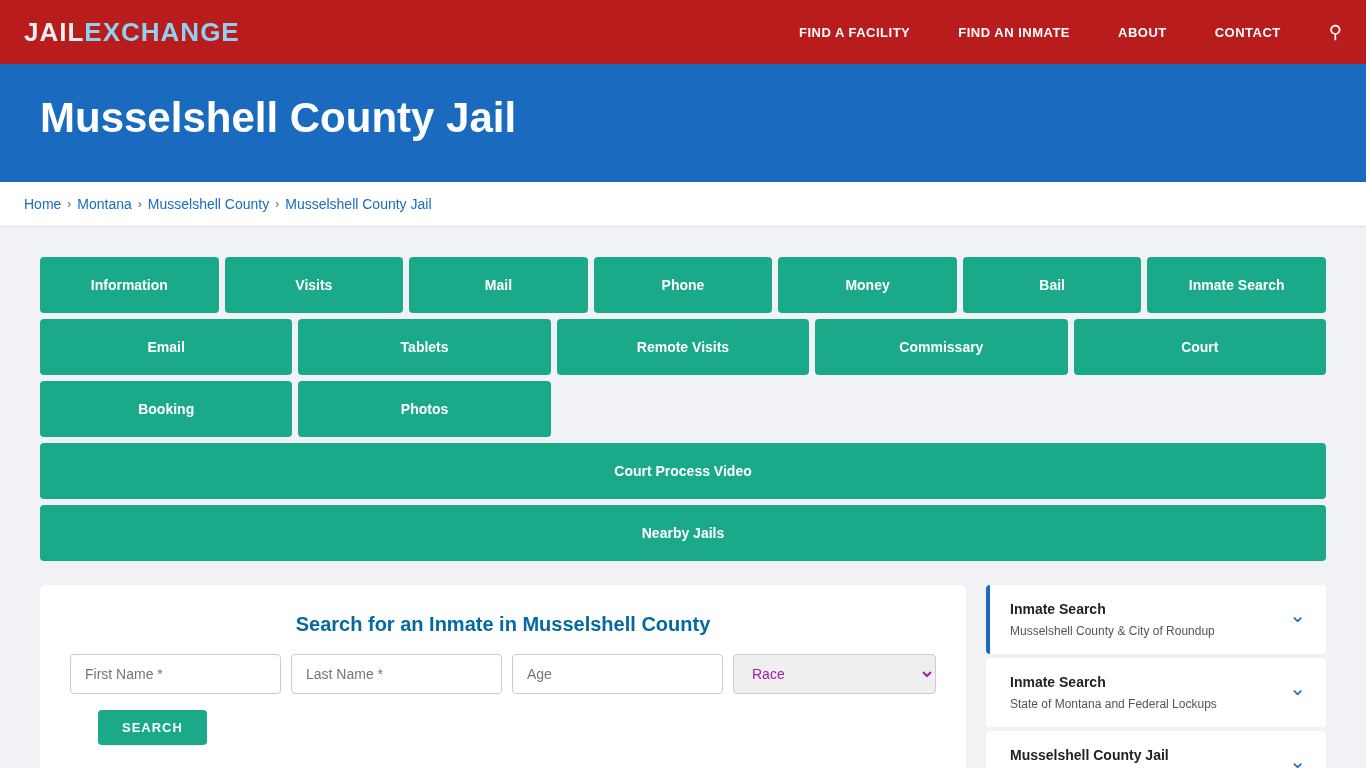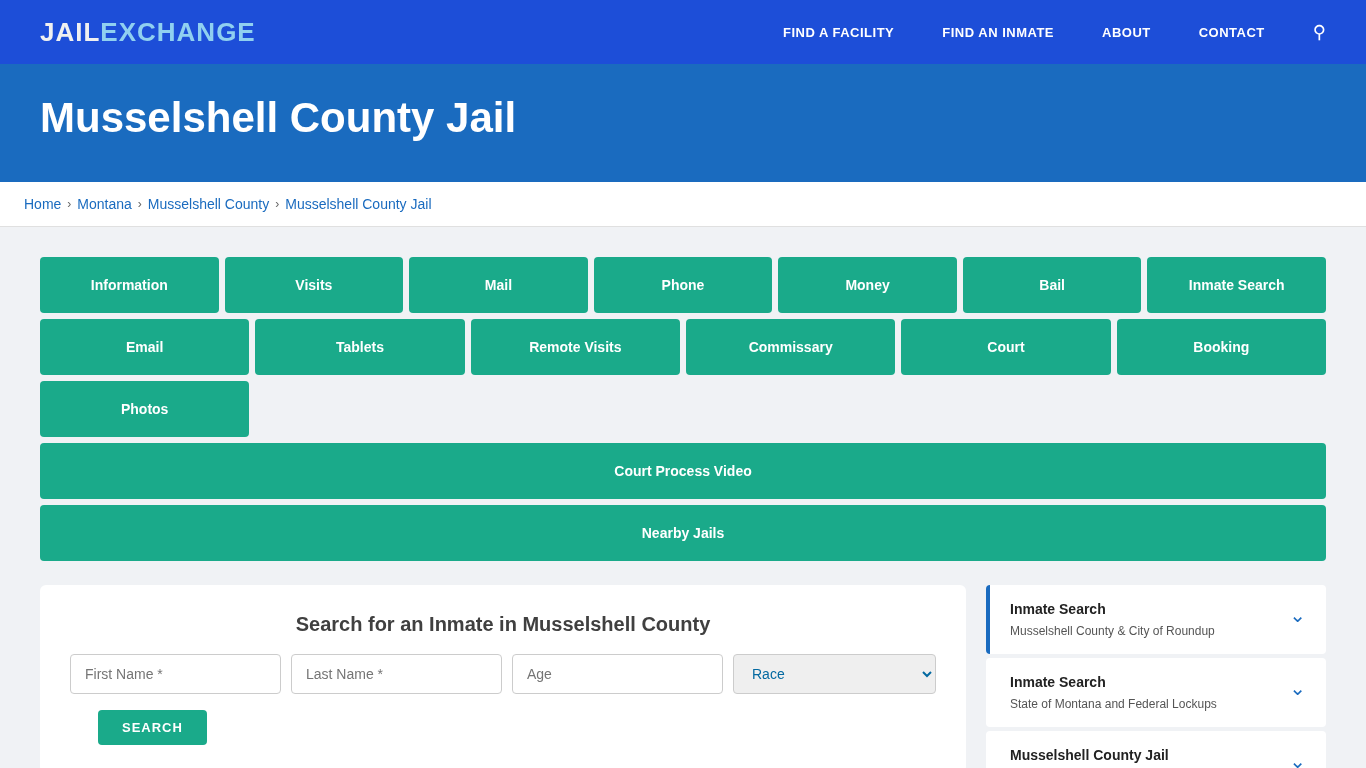--- a/index.html
+++ b/index.html
@@ -1,24 +1,24 @@
 <!DOCTYPE html>
 <html><head>
   <meta charset="utf-8">
   <style>
     * { margin: 0; padding: 0; box-sizing: border-box; }
     body { font-family: Arial, sans-serif; background: #f0f2f5; color: #333; }
 
     
     .header {
-      background: #1d4ed8;
+      background: #b91c1c;
       display: flex;
       align-items: center;
       justify-content: space-between;
-      padding: 0 40px;
+      padding: 0 24px;
       height: 64px;
     }
     .logo {
       font-size: 26px;
       font-weight: 900;
       color: #fff;
       letter-spacing: 1px;
     }
     .logo span { color: #f0f0f0; }
     .nav {
@@ -97,21 +97,21 @@
       padding: 20px 10px;
       font-size: 14px;
       font-weight: 600;
       cursor: pointer;
       text-align: center;
       transition: background 0.2s;
     }
 
     .category-row2 {
       display: grid;
-      grid-template-columns: repeat(6, 1fr);
+      grid-template-columns: repeat(5, 1fr);
       gap: 6px;
       margin-bottom: 6px;
     }
 
     .category-row3 {
       display: flex;
       justify-content: center;
       gap: 6px;
       margin-bottom: 24px;
       flex-direction: column;
@@ -131,35 +131,35 @@
       background: #fff;
       border-radius: 6px;
       padding: 28px 30px;
       flex: 1;
     }
     .search-box h2 {
       text-align: center;
       font-size: 20px;
       font-weight: 700;
       margin-bottom: 18px;
-      color: #404040;
+      color: #0369a1;
     }
     .search-fields {
       display: flex;
       gap: 10px;
       margin-bottom: 16px;
     }
     .search-fields input,
     .search-fields select {
       flex: 1;
       padding: 10px 14px;
       border: 1px solid #ccc;
       border-radius: 4px;
       font-size: 14px;
-      color: #0369a1;
+      color: #a21caf;
     }
     .search-btn {
       background: #1aaa8a;
       color: #fff;
       border: none;
       border-radius: 4px;
       padding: 10px 24px;
       font-size: 13px;
       font-weight: 700;
       letter-spacing: 1px;

